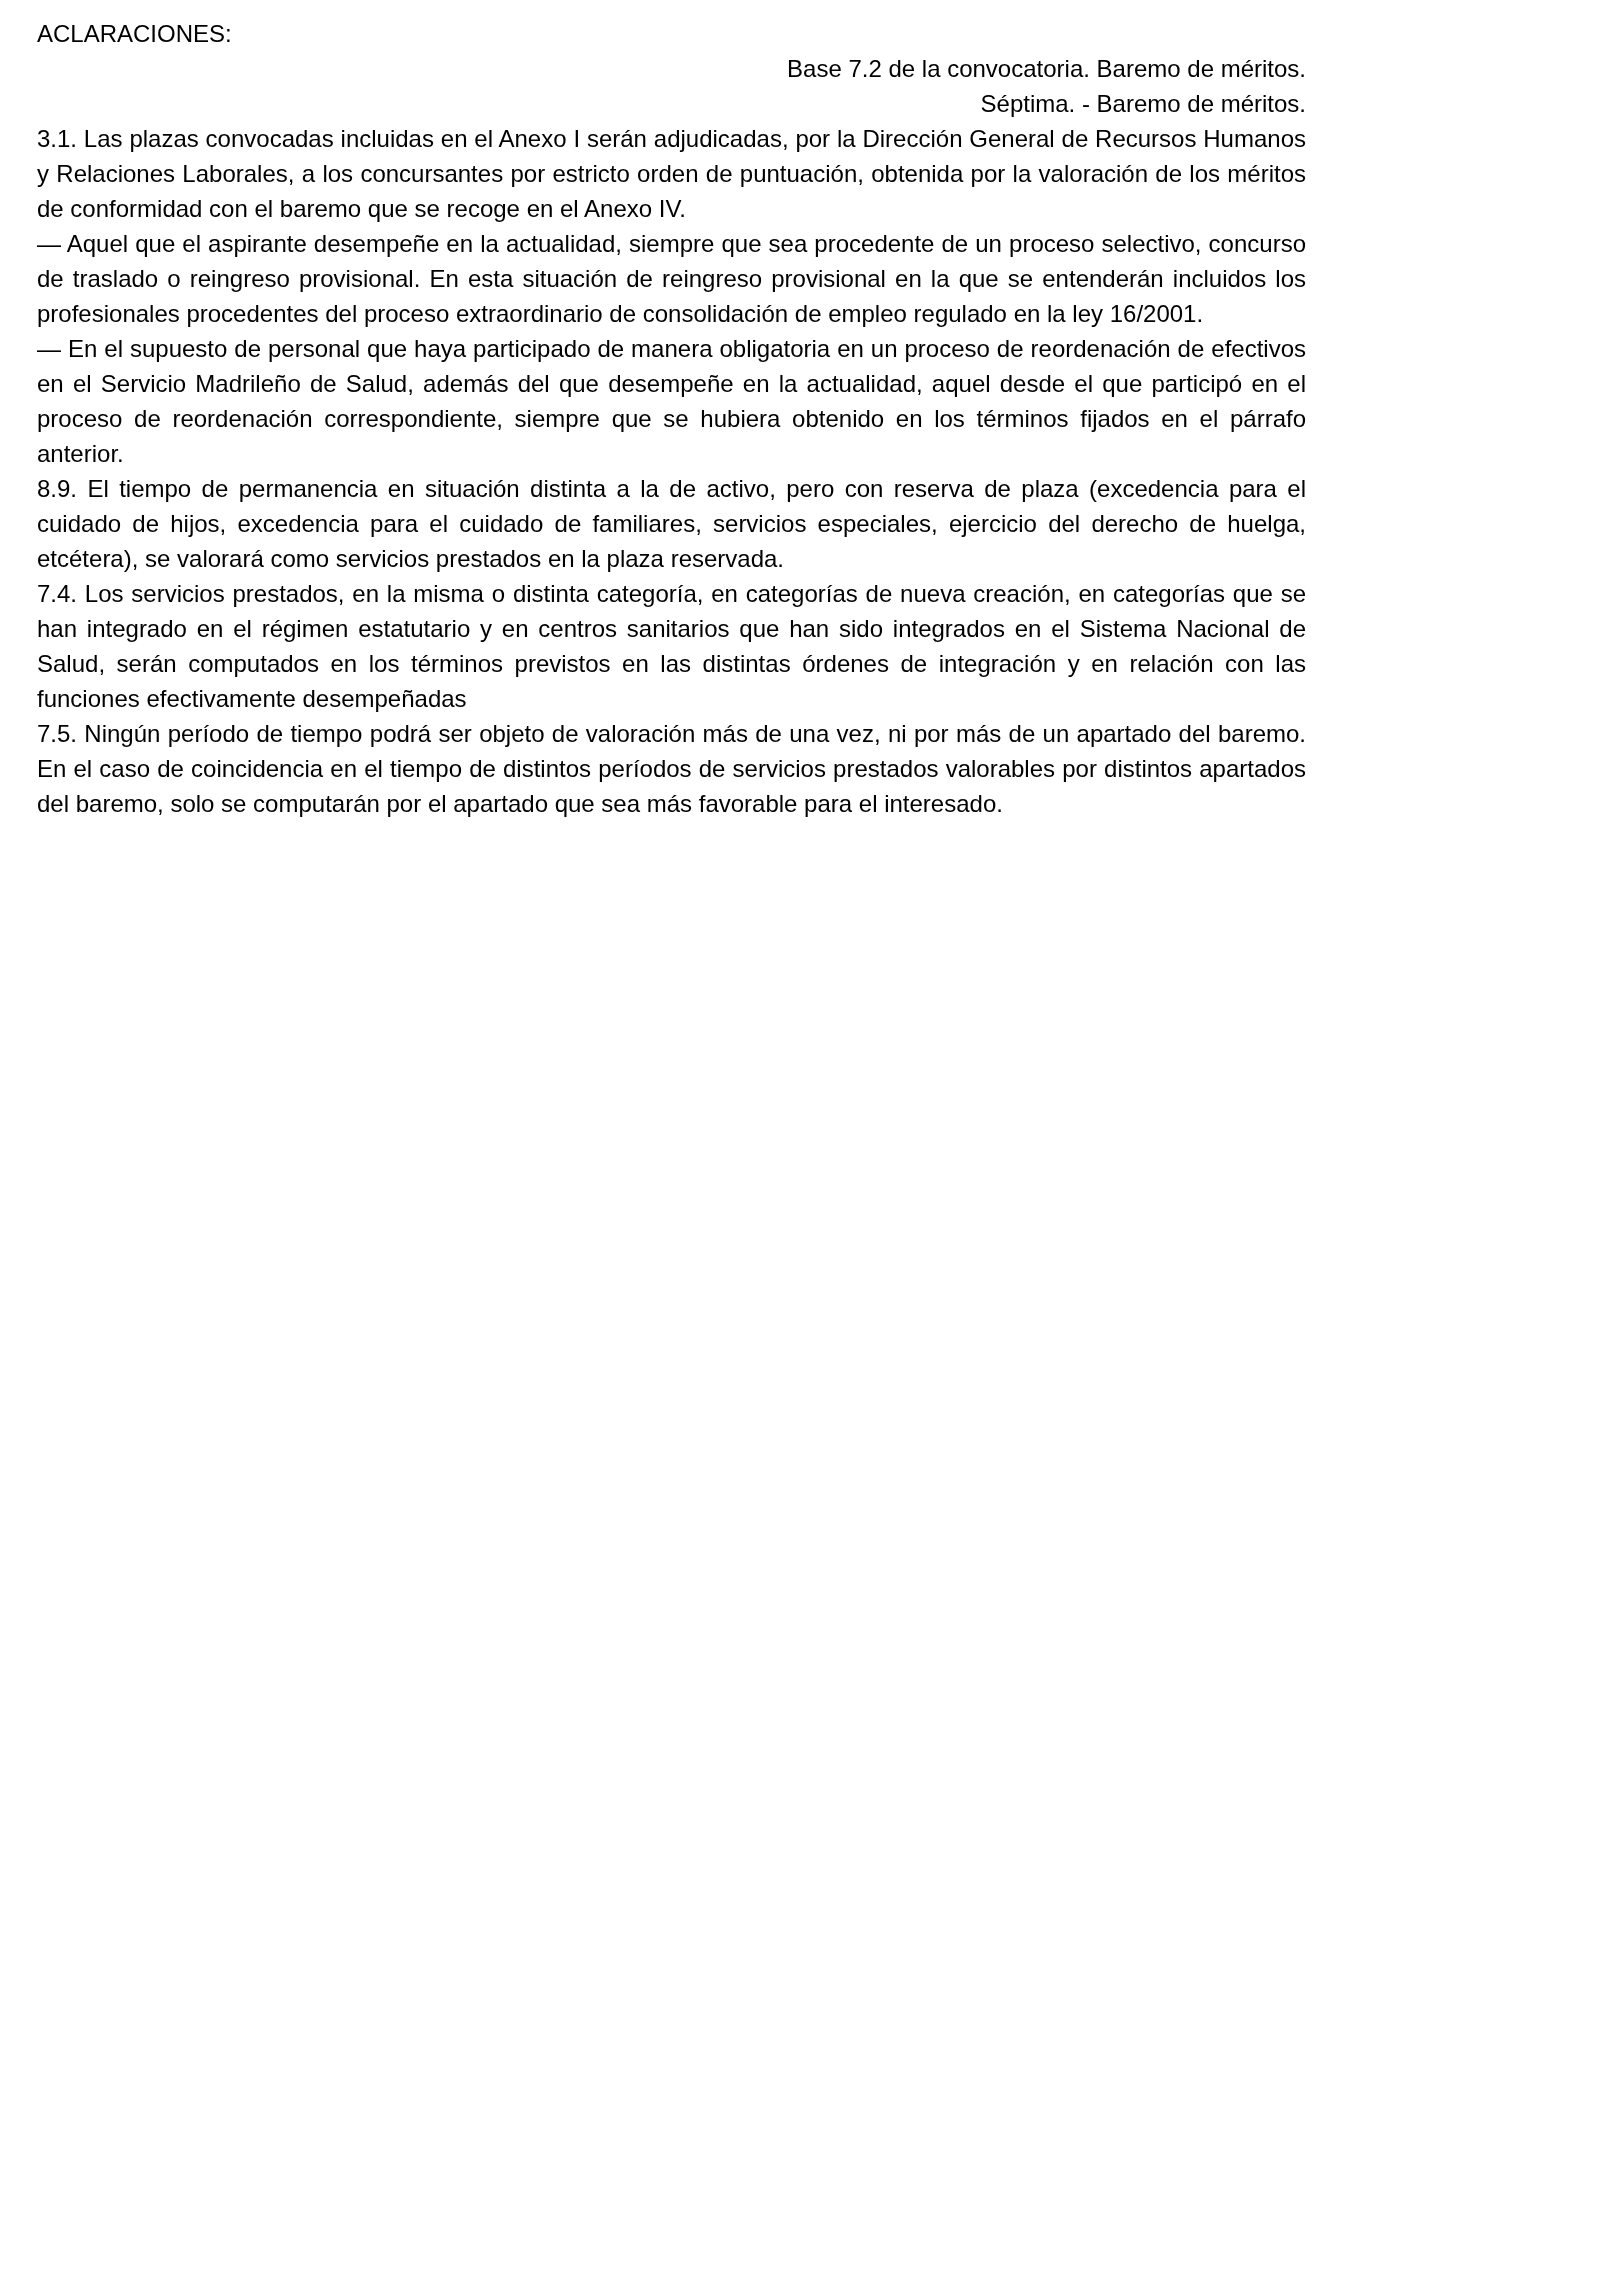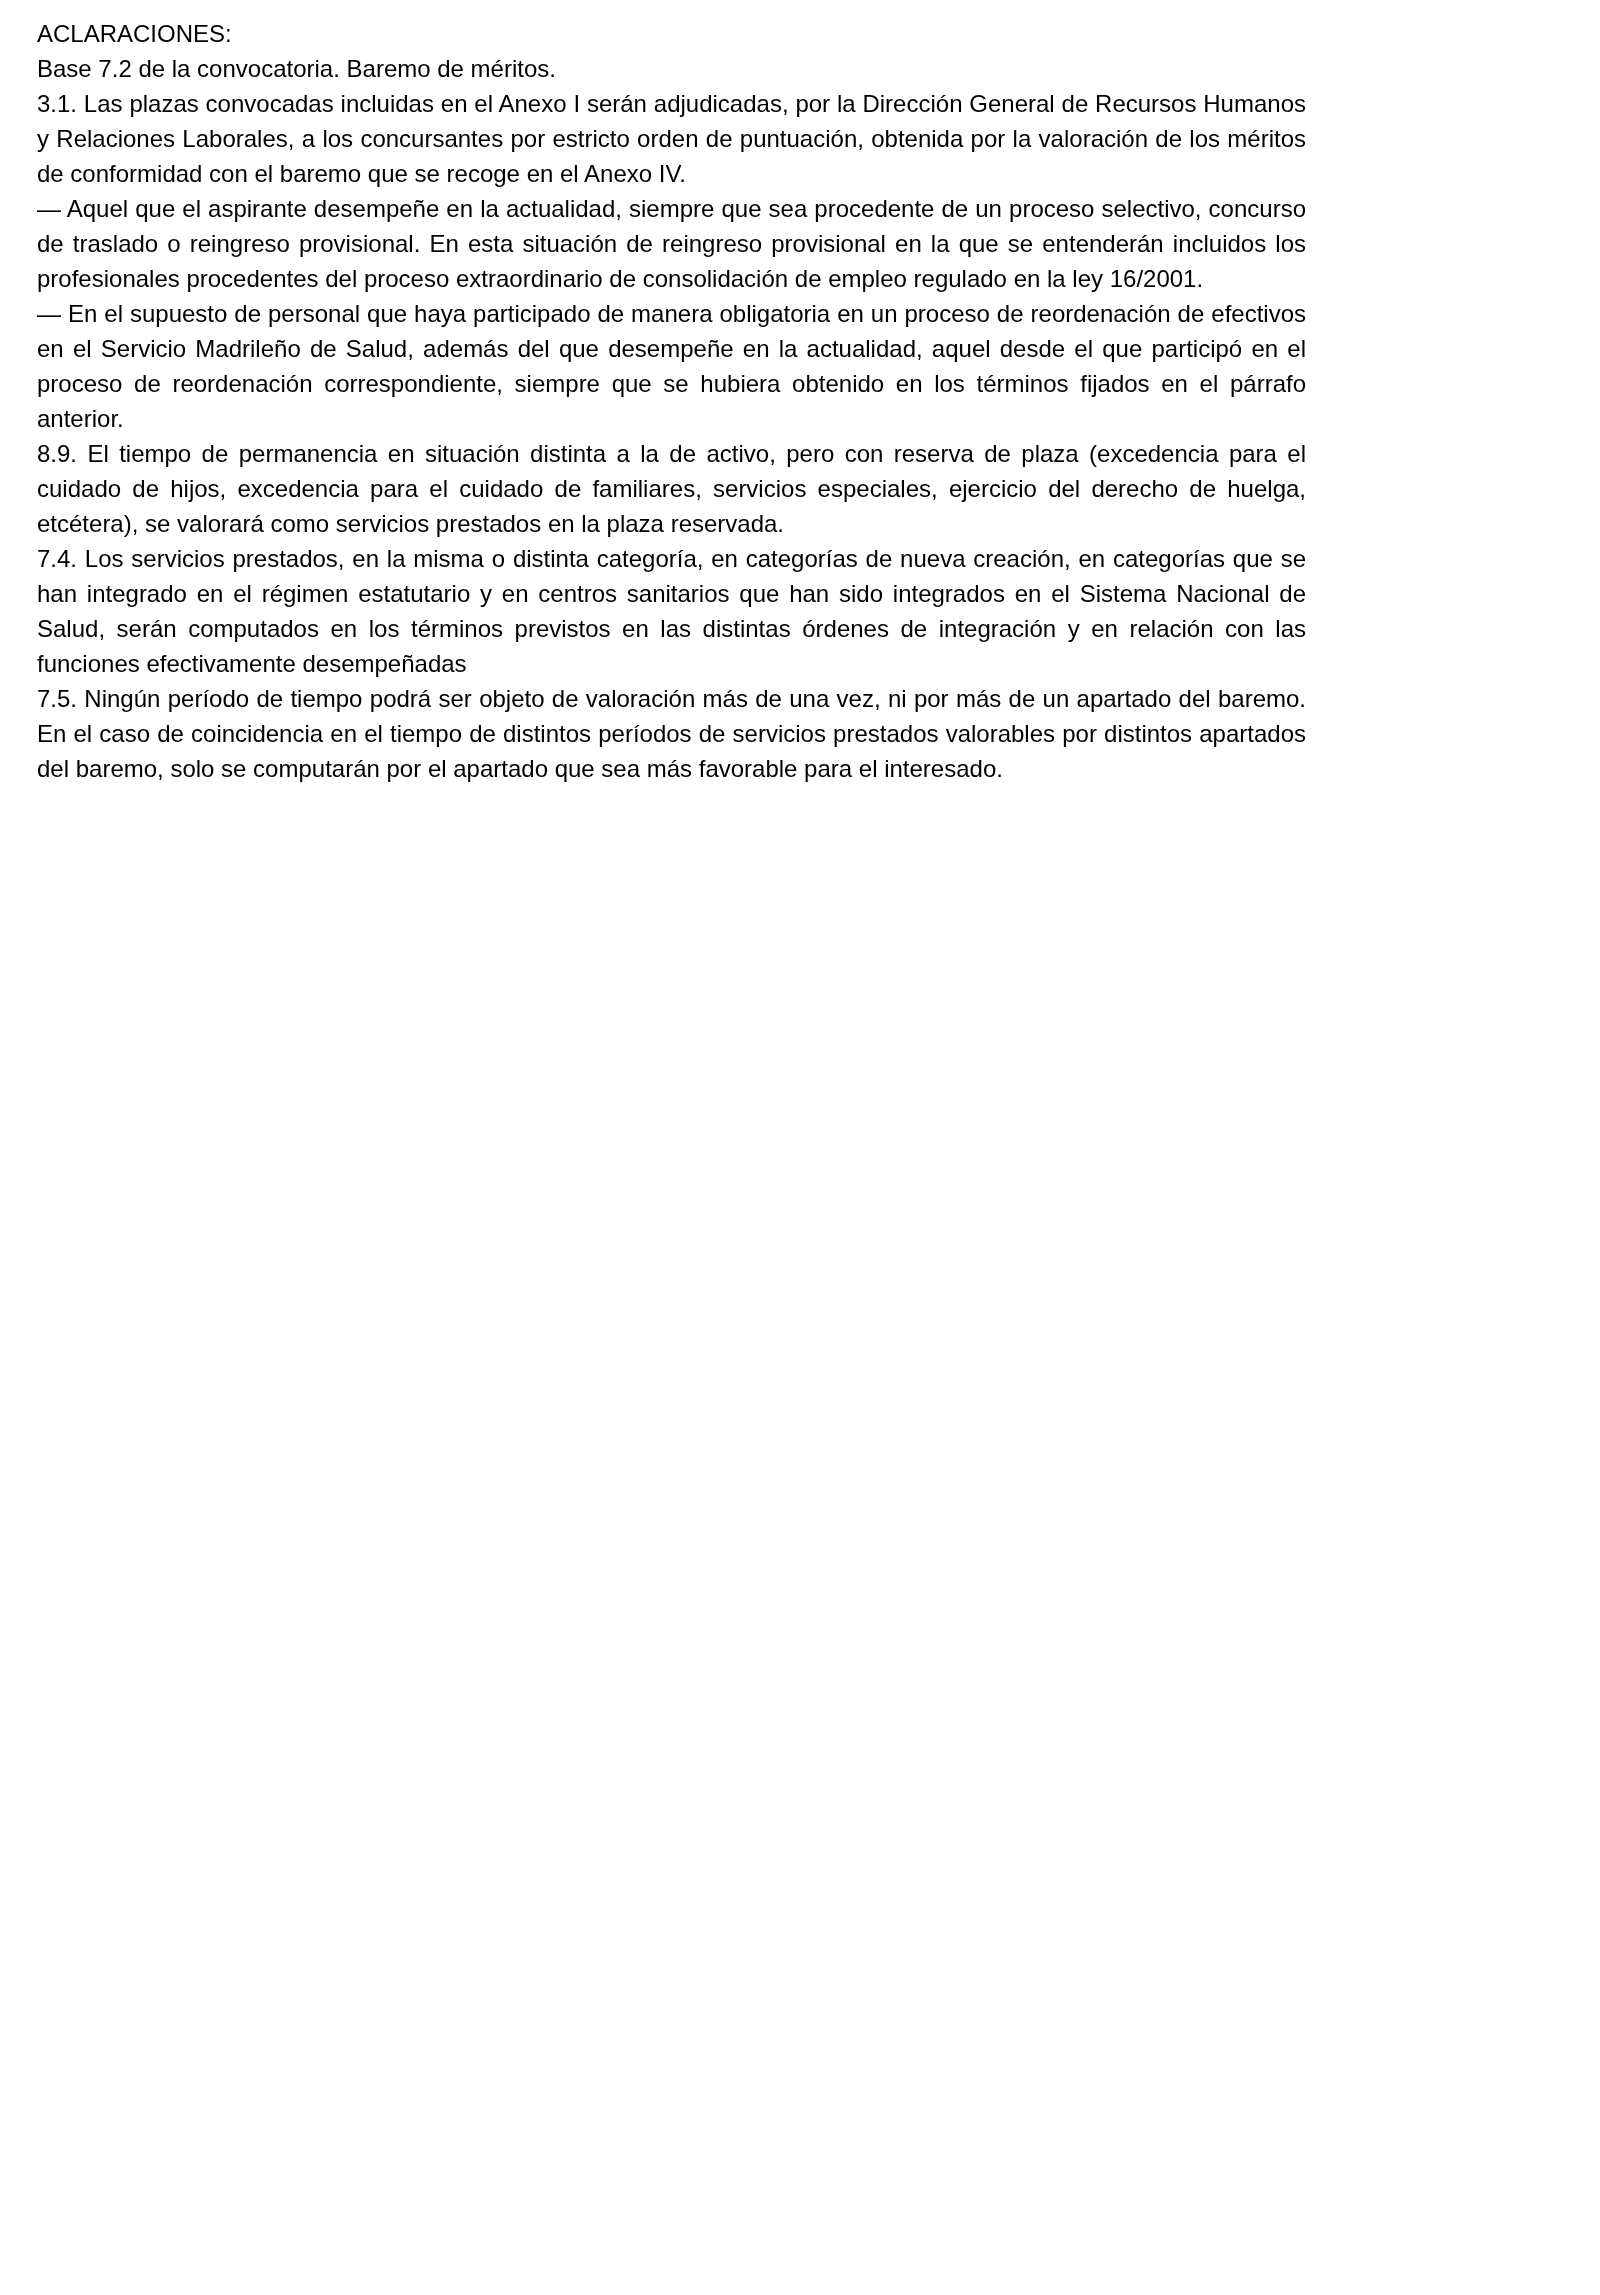--- a/index.html
+++ b/index.html
@@ -26,36 +26,37 @@
     font-size: 24px;
     font-weight: 400;
     text-align: left;
   }
   p.para {
     margin: 0;
     text-align: justify;
     text-justify: inter-word;
   }
   p.left {
-    text-align: left;
+    text-align: right;
   }
   
   .gap-sm { margin-top: 40px; }   
   .gap-md { margin-top: 56px; }   
   .gap-ln { margin-top: 35px; }   
 </style>
 </head>
 <body>
 
 <div class="page">
 
   <h1 class="heading">ACLARACIONES:</h1>
 
   <p class="para left gap-sm">Base 7.2 de la convocatoria. Baremo de méritos.</p>
 
+  <p class="para left gap-md">Séptima. - Baremo de méritos.</p>
 
   <p class="para">3.1. Las plazas convocadas incluidas en el Anexo I serán adjudicadas, por la Dirección General de Recursos Humanos y Relaciones Laborales, a los concursantes por estricto orden de puntuación, obtenida por la valoración de los méritos de conformidad con el baremo que se recoge en el Anexo IV.</p>
 
 
   <p class="para">— Aquel que el aspirante desempeñe en la actualidad, siempre que sea procedente de un proceso selectivo, concurso de traslado o reingreso provisional. En esta situación de reingreso provisional en la que se entenderán incluidos los profesionales procedentes del proceso extraordinario de consolidación de empleo regulado en la ley 16/2001.</p>
 
   <p class="para gap-ln">— En el supuesto de personal que haya participado de manera obligatoria en un proceso de reordenación de efectivos en el Servicio Madrileño de Salud, además del que desempeñe en la actualidad, aquel desde el que participó en el proceso de reordenación correspondiente, siempre que se hubiera obtenido en los términos fijados en el párrafo anterior.</p>
 
 
   <p class="para gap-ln">8.9. El tiempo de permanencia en situación distinta a la de activo, pero con reserva de plaza (excedencia para el cuidado de hijos, excedencia para el cuidado de familiares, servicios especiales, ejercicio del derecho de huelga, etcétera), se valorará como servicios prestados en la plaza reservada.</p>

